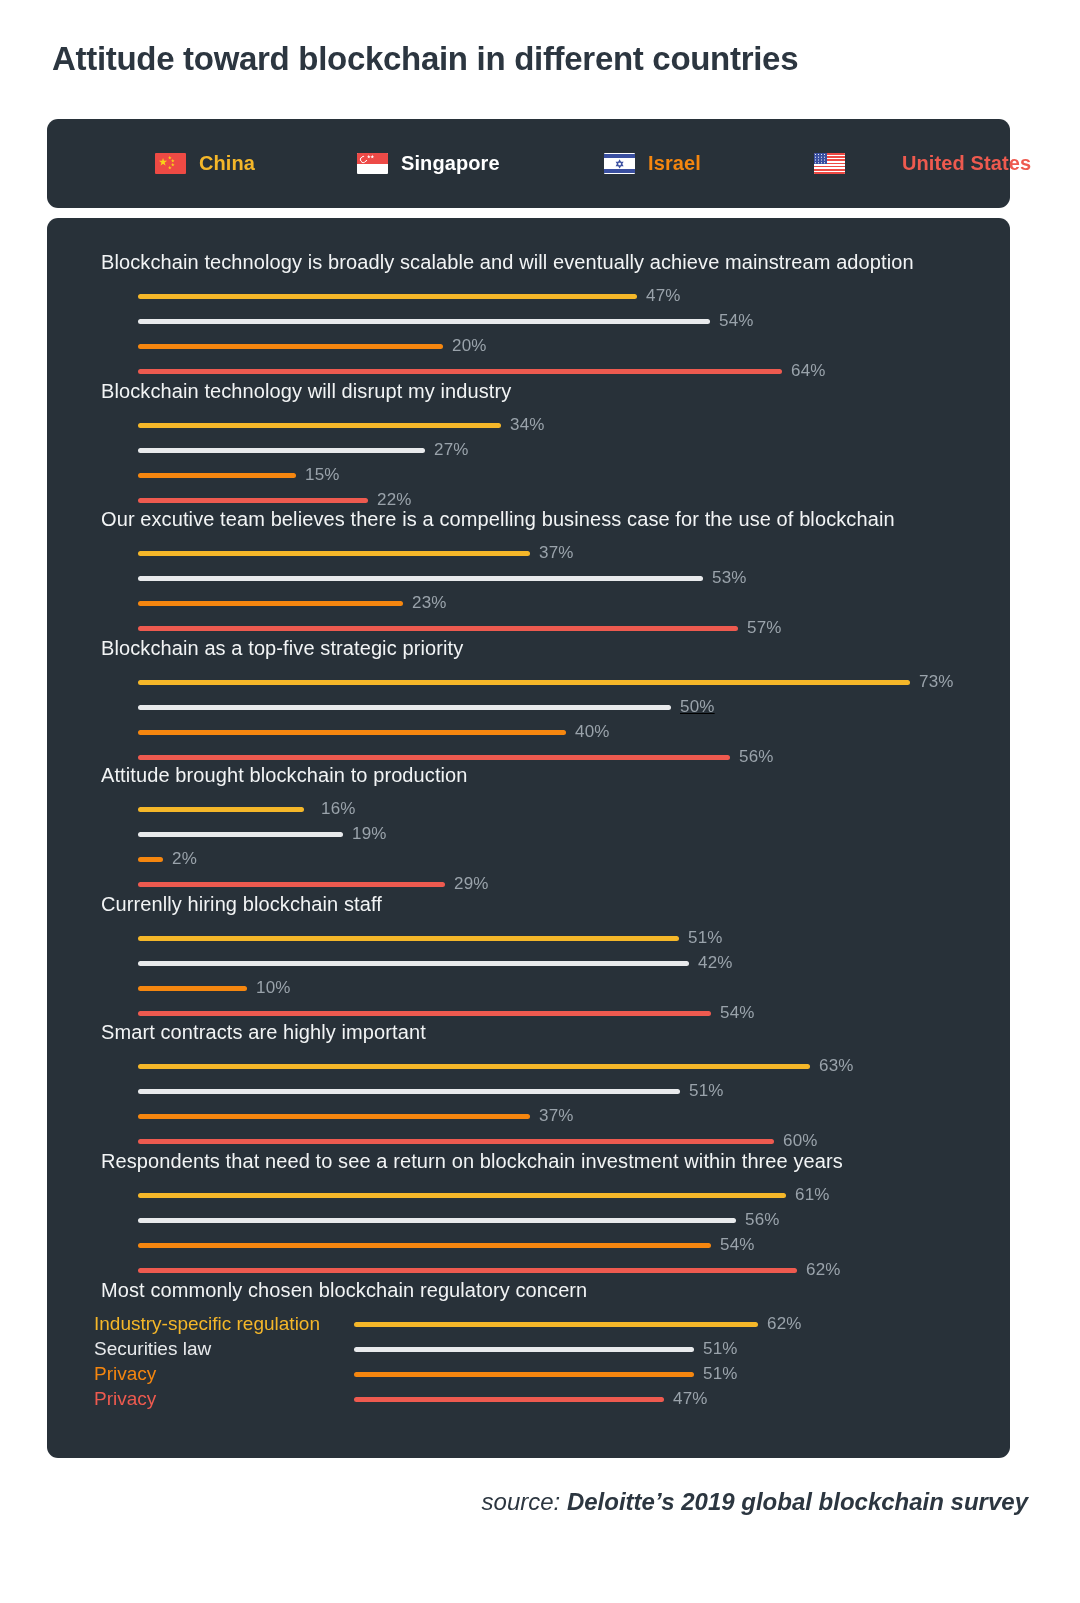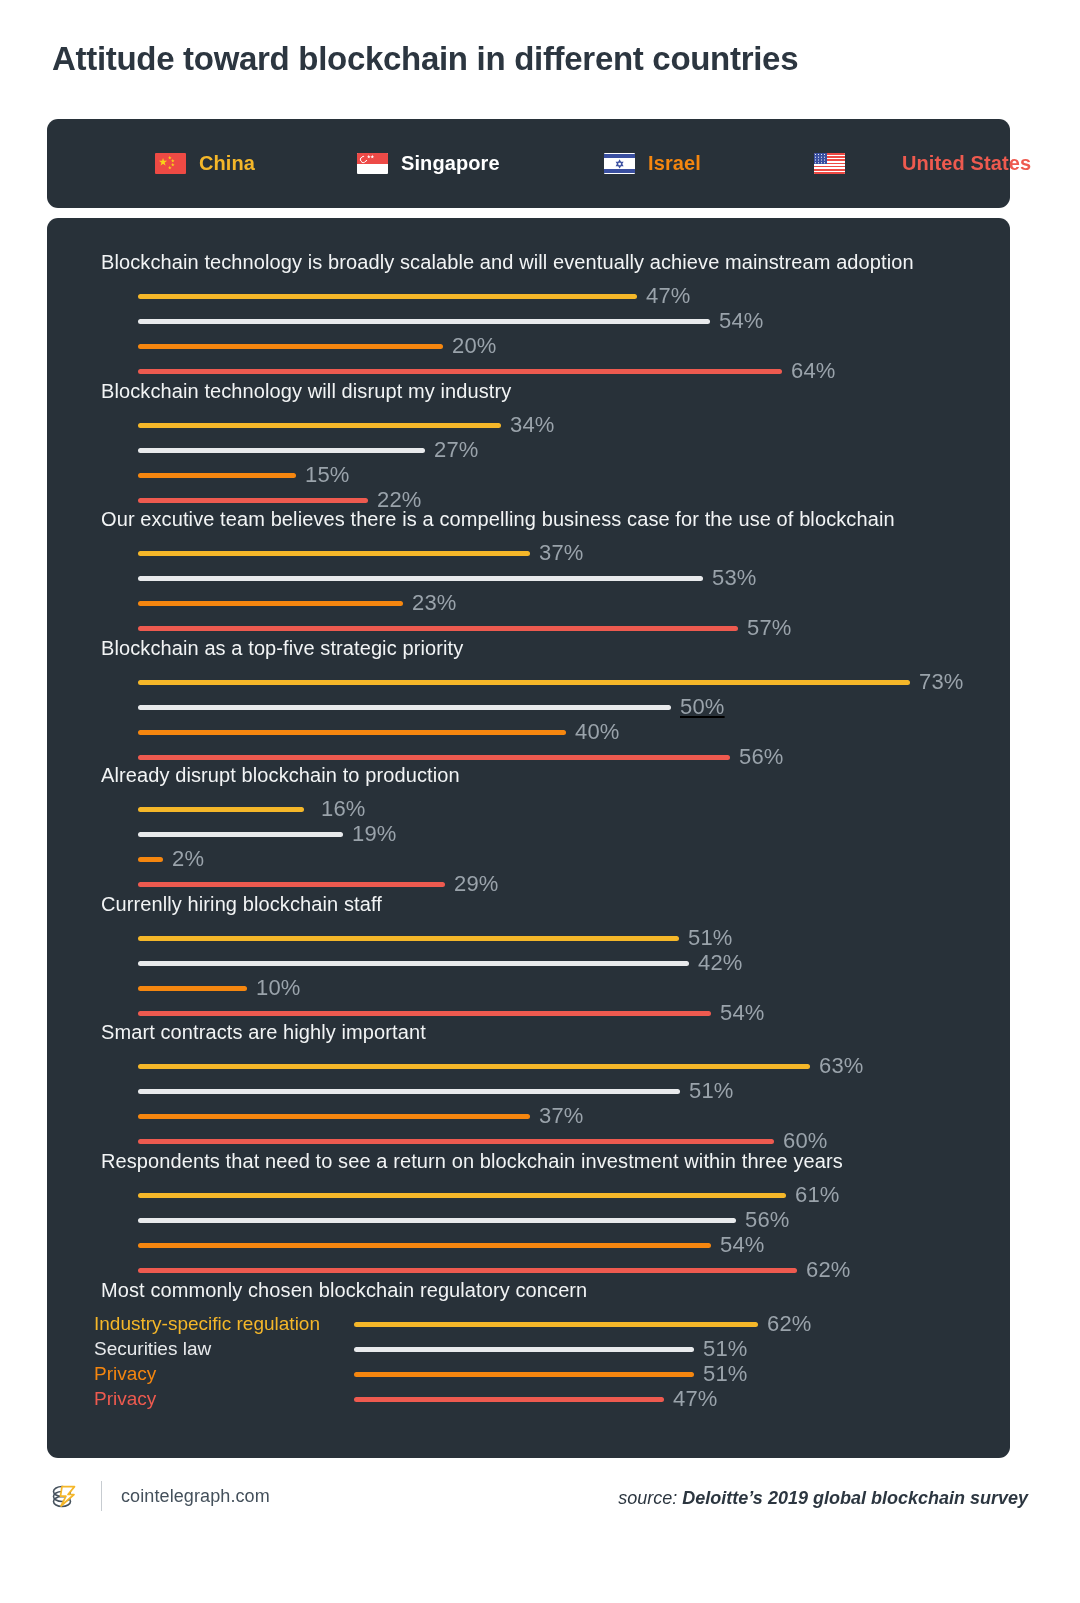--- a/index.html
+++ b/index.html
@@ -87,38 +87,38 @@
     position: absolute; left: 54px; top: 0;
     font-size: 20px; color: #f2f4f5; font-weight: normal;
     letter-spacing: 0.1px; white-space: nowrap;
   }
 
   .bar-row { position: absolute; left: 91px; height: 22px; display: flex; align-items: center; }
   .bar {
     height: 5px; border-radius: 2.5px; flex: 0 0 auto;
   }
   .bar-val {
-    font-size: 22px; color: #9aa3ab; margin-left: 9px; white-space: nowrap;
+    font-size: 17px; color: #9aa3ab; margin-left: 9px; white-space: nowrap;
     letter-spacing: 0.2px;
   }
   .inline-lbl {
     font-size: 19px; margin-right: 11px; white-space: nowrap; text-align: right;
     width: 249px; flex: 0 0 auto;
   }
 
   .footer { position: absolute; left: 0; top: 1478px; width: 1080px; height: 60px; }
   .logo-wrap { position: absolute; left: 48px; top: 1px; display: flex; align-items: center; }
   .logo-mark { width: 34px; height: 34px; position: relative; flex: 0 0 auto; }
   .divider { width: 1px; height: 30px; background: #c7ccd1; margin: 0 19px; flex: 0 0 auto; }
   .site {
     font-size: 18px; color: #44505b; letter-spacing: 0.1px;
   }
   .source {
     position: absolute; right: 52px; top: 10px;
-    font-size: 18px; font-style: italic; color: #2c3640; white-space: nowrap;
+    font-size: 24px; font-style: italic; color: #2c3640; white-space: nowrap;
   }
   .source .src-label { font-weight: normal; }
   .source .src-name { font-weight: bold; }
 </style>
 </head>
 <body>
 
 <div class="page">
 
   <div class="title">Attitude toward blockchain in different countries</div>
@@ -230,21 +230,21 @@
         <div class="bar-row" style="top: 84px;">
           <span class="bar" style="width: 428px; background: rgb(245, 134, 15);"></span>
           <span class="bar-val">40%</span>
         </div>
         <div class="bar-row" style="top: 109px;">
           <span class="bar" style="width: 592px; background: rgb(238, 90, 79);"></span>
           <span class="bar-val">56%</span>
         </div>
       </div>
       <div class="group" style="top: 546px;">
-        <div class="group-title">Already disrupt blockchain to production</div>
+        <div class="group-title">Attitude brought blockchain to production</div>
         <div class="bar-row" style="top: 34px; gap: 8px;">
           <span class="bar" style="width: 166px; background: rgb(245, 183, 41);"></span>
           <span class="bar-val">16%</span>
         </div>
         <div class="bar-row" style="top: 59px;">
           <span class="bar" style="width: 205px; background: rgb(232, 234, 236);"></span>
           <span class="bar-val">19%</span>
         </div>
         <div class="bar-row" style="top: 84px;">
           <span class="bar" style="width: 25px; background: rgb(245, 134, 15);"></span>
@@ -331,31 +331,19 @@
         </div>
         <div class="bar-row" style="top: 109px; left: 47px;">
           <span class="inline-lbl" style="color: rgb(238, 90, 79); text-align: left;">Privacy</span>
           <span class="bar" style="width: 310px; background: rgb(238, 90, 79);"></span>
           <span class="bar-val">47%</span>
         </div>
       </div>
     </div>
 
   <div class="footer">
-    <div class="logo-wrap">
-      <div class="logo-mark">
-        <svg viewBox="0 0 34 34" width="34" height="34">
-          <ellipse cx="14" cy="12.5" rx="8.5" ry="5" fill="none" stroke="#46525d" stroke-width="1.6"></ellipse>
-          <ellipse cx="14" cy="17.5" rx="8.5" ry="5" fill="none" stroke="#46525d" stroke-width="1.6"></ellipse>
-          <ellipse cx="14" cy="22.5" rx="8.5" ry="5" fill="none" stroke="#46525d" stroke-width="1.6"></ellipse>
-          <path d="M14 7.6 L26.5 7.6 L20 15.5 L26 15.5 L13 27 L18 17.2 L12.5 17.2 Z" fill="#ffffff" stroke="#f5b729" stroke-width="1.7" stroke-linejoin="round"></path>
-        </svg>
-      </div>
-      <div class="divider"></div>
-      <div class="site">cointelegraph.com</div>
-    </div>
     <div class="source">
       <span class="src-label">source:</span>
       <span class="src-name">Deloitte’s 2019 global blockchain survey</span>
     </div>
   </div>
 
 </div>
 
 </body></html>

